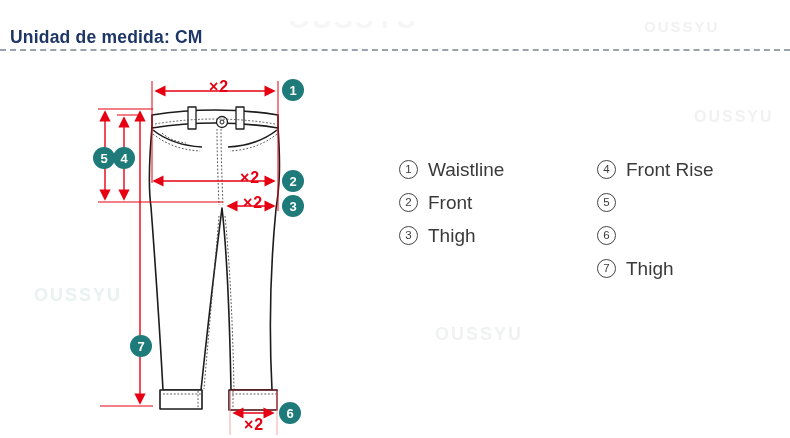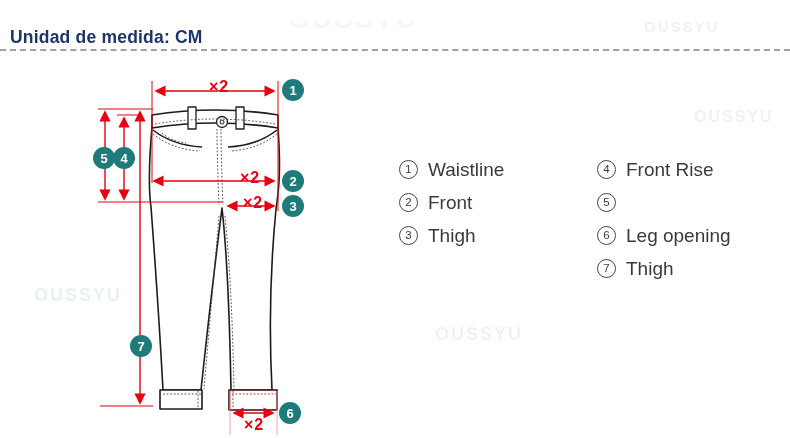--- a/index.html
+++ b/index.html
@@ -228,21 +228,20 @@
   <div class="legend-col legend-col-2">
     <div class="lrow">
       <span class="lnum">4</span>
       <span class="llabel">Front Rise</span>
     </div>
     <div class="lrow">
       <span class="lnum">5</span>
     </div>
     <div class="lrow">
       <span class="lnum">6</span>
-      <span class="llabel">Leg opening</span>
     </div>
     <div class="lrow">
       <span class="lnum">7</span>
       <span class="llabel">Thigh</span>
     </div>
   </div>
 
 </div>
 
 </body></html>

